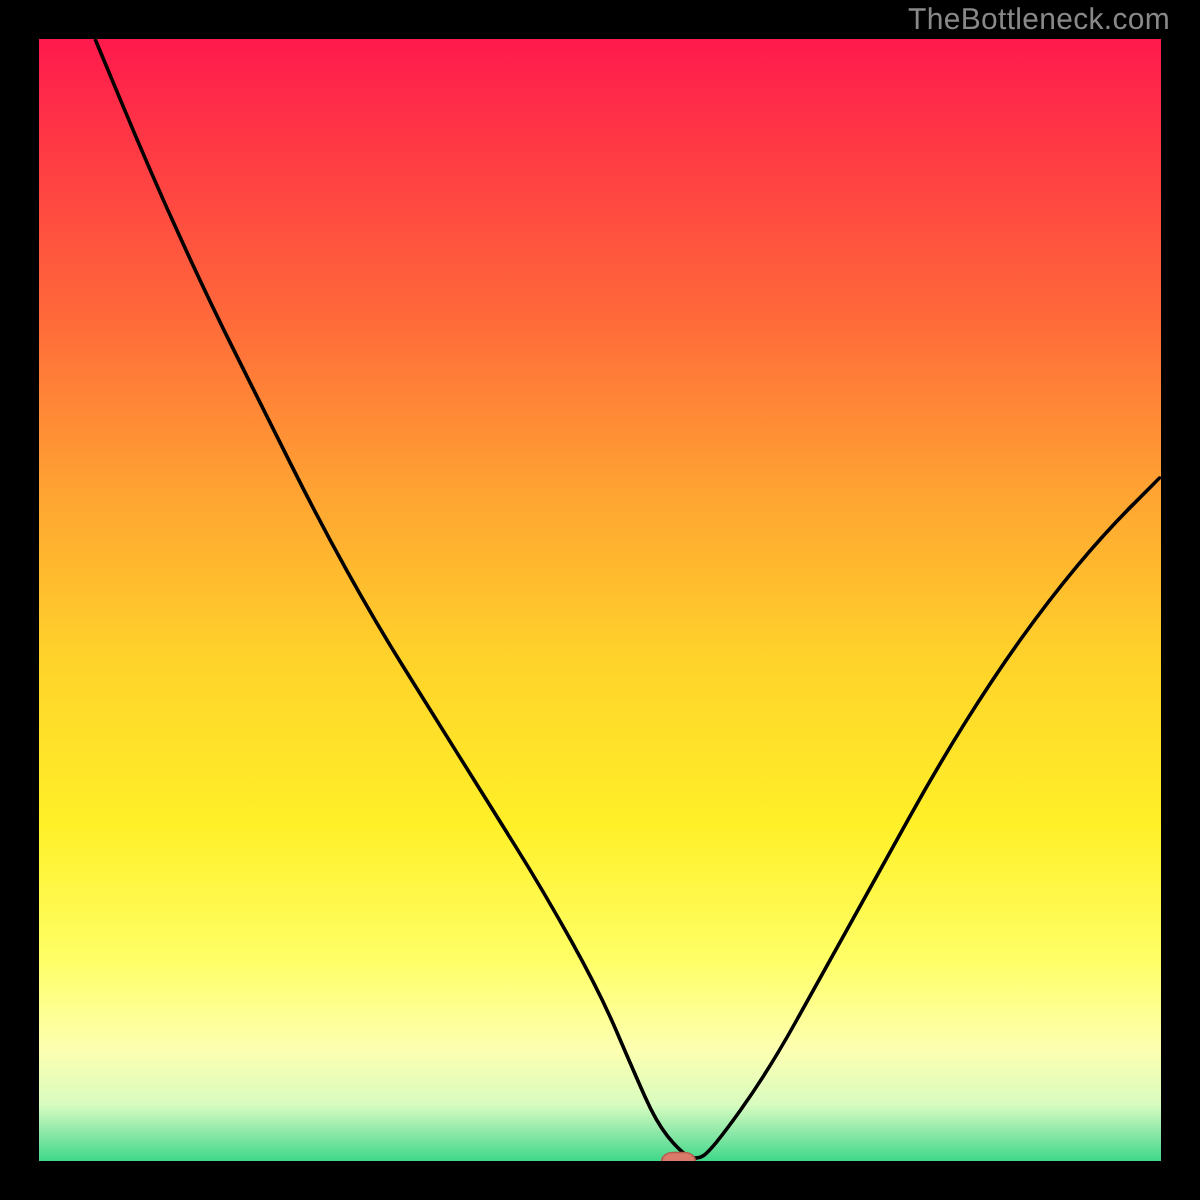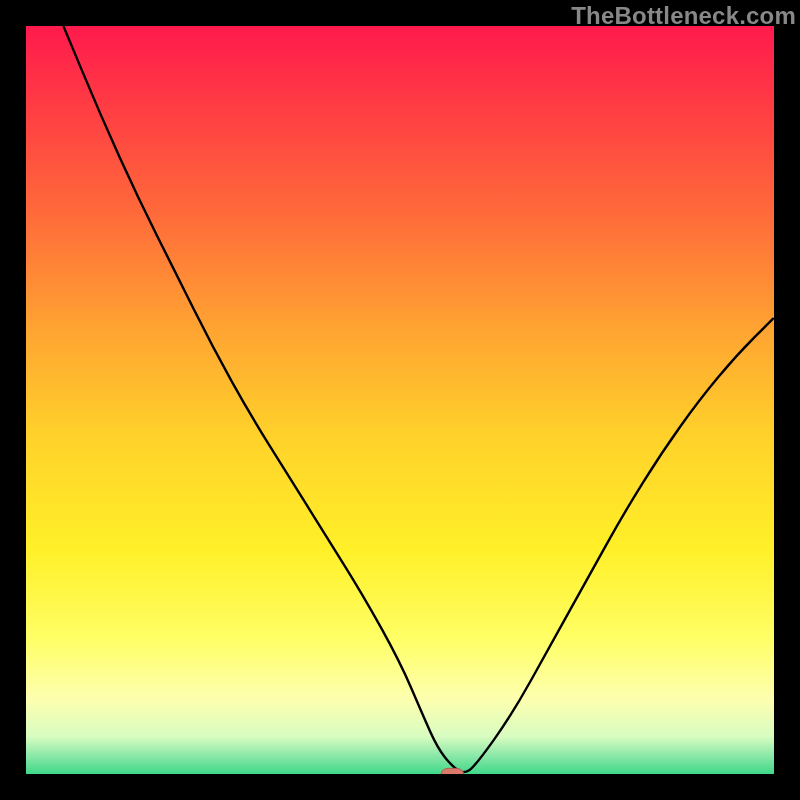--- a/index.html
+++ b/index.html
@@ -13,24 +13,24 @@
   }
   .outer {
     width: 800px;
     height: 800px;
     background: #000;
     position: relative;
   }
   .watermark {
     position: absolute;
     top: 2px;
-    right: 4px;
+    right: 20px;
     color: #888;
-    font-size: 24px;
-    font-weight: 700;
+    font-size: 20px;
+    font-weight: 400;
     letter-spacing: 0.2px;
     z-index: 10;
   }
   .plot {
     position: absolute;
     left: 26px;
     top: 26px;
     width: 748px;
     height: 748px;
     overflow: hidden;

